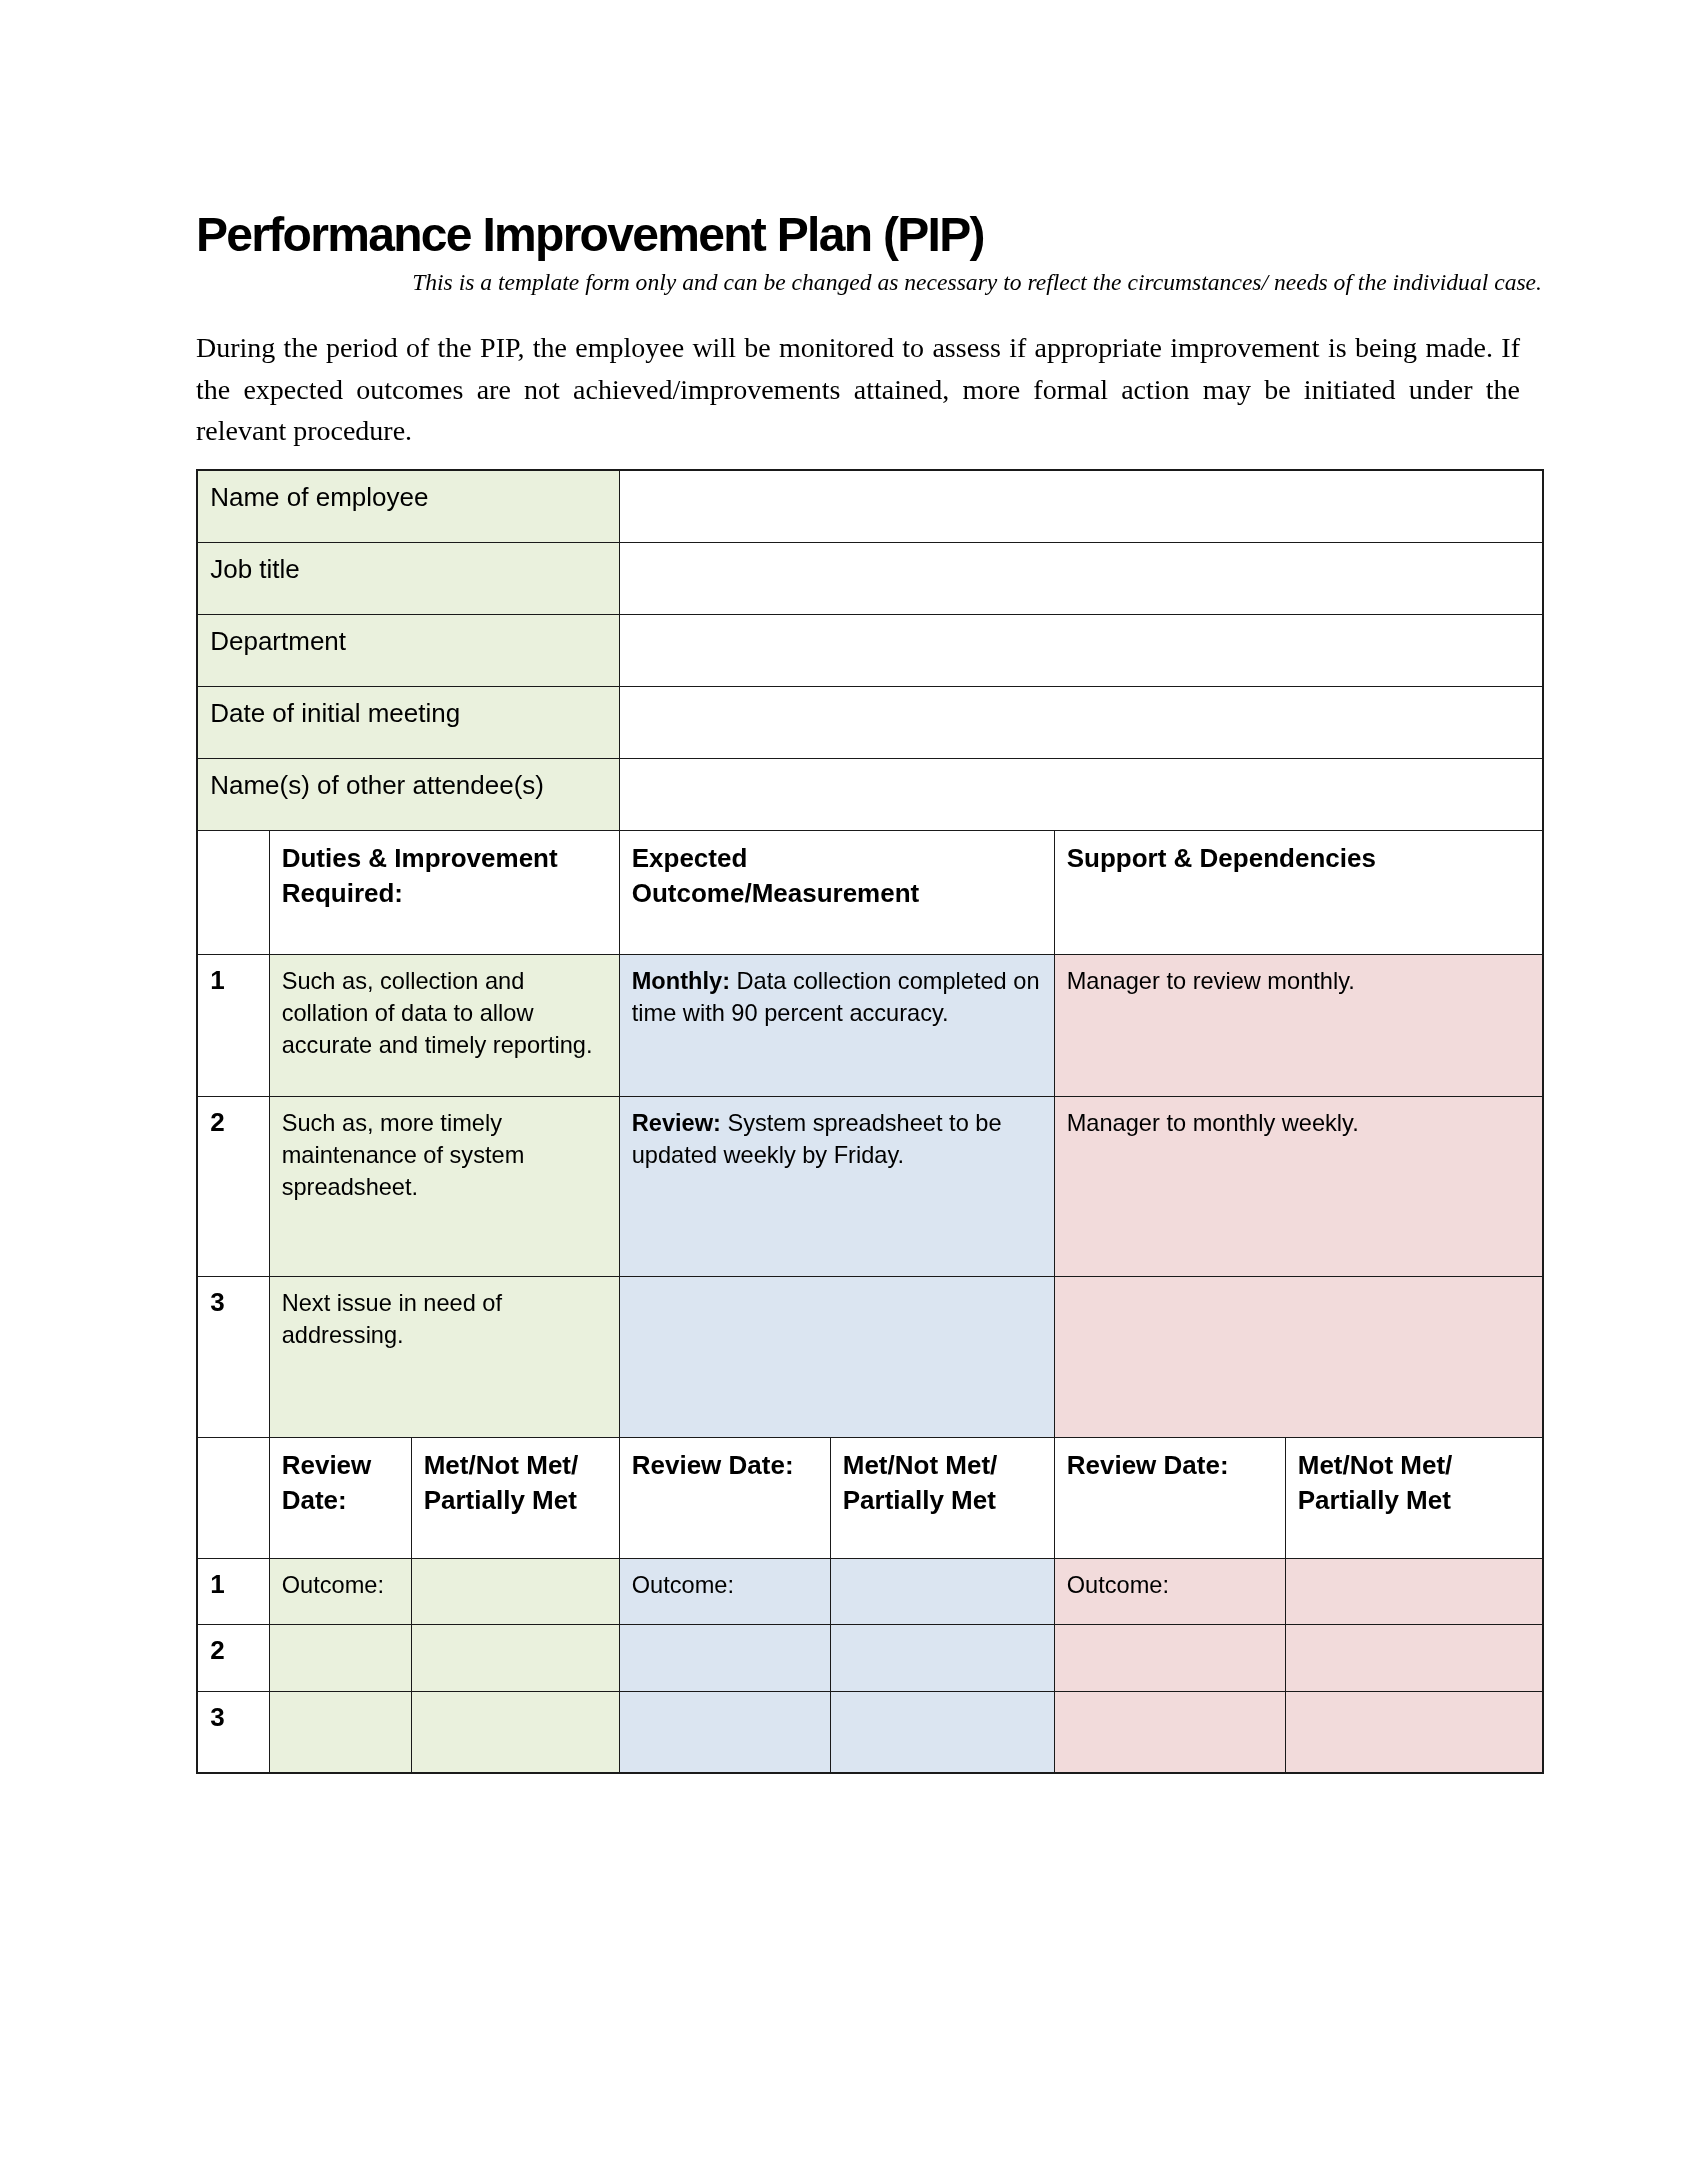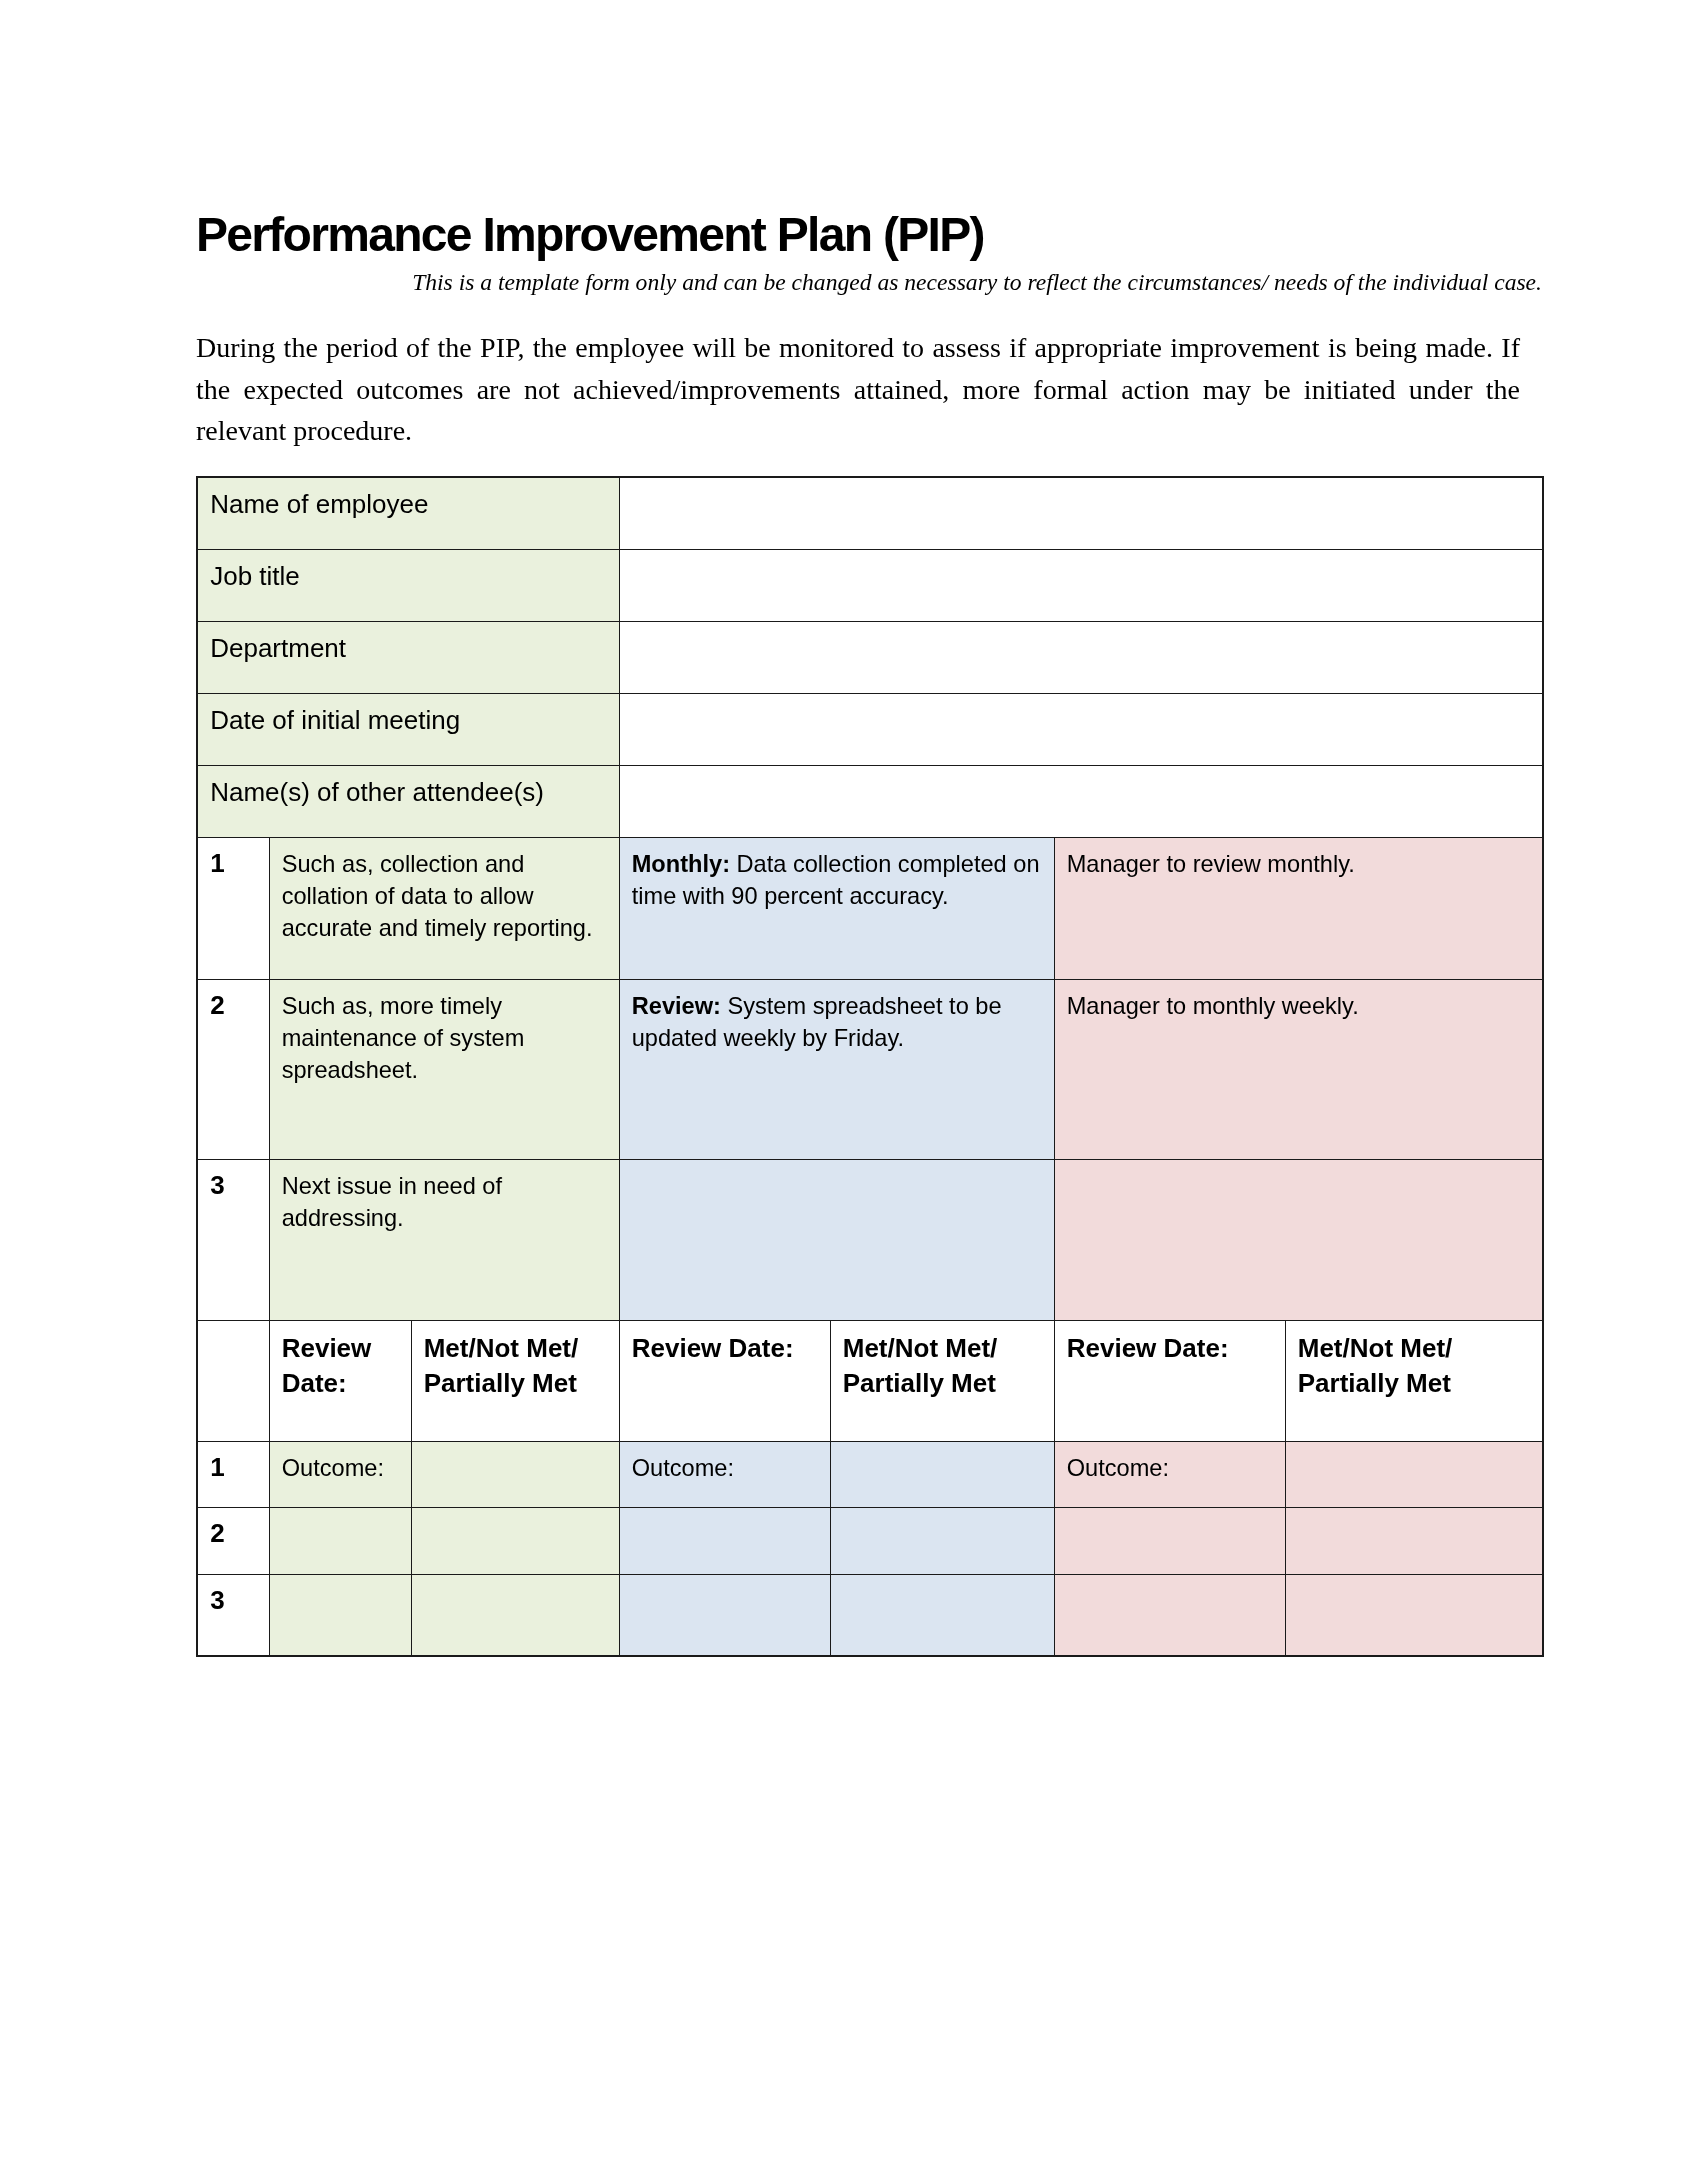--- a/index.html
+++ b/index.html
@@ -42,21 +42,21 @@
     font-size: 28px;
     line-height: 1.48;
     text-align: justify;
     width: 1324px;
     margin: 31px 13px 0 0;
   }
   table.pip {
     border-collapse: collapse;
     table-layout: fixed;
     width: 1346px;
-    margin-top: 25px;
+    margin-top: 18px;
     border: 2.6px solid var(--border);
   }
   table.pip td, table.pip th {
     border: 1.7px solid var(--border);
     vertical-align: top;
     padding: 9.6px 12.2px;
     text-align: left;
     overflow: hidden;
   }
   .green { background: var(--green); }
@@ -118,20 +118,34 @@
       </tr>
       <tr style="height:72px">
         <td colspan="3" class="green label">Date of initial meeting</td>
         <td colspan="4"></td>
       </tr>
       <tr style="height:72px">
         <td colspan="3" class="green label">Name(s) of other attendee(s)</td>
         <td colspan="4"></td>
       </tr>
 
+      <tr style="height:124px">
+        <td class="num"></td>
+        <th colspan="2" class="head">
+          <div>Duties &amp; Improvement</div>
+          <div>Required:</div>
+        </th>
+        <th colspan="2" class="head">
+          <div>Expected</div>
+          <div>Outcome/Measurement</div>
+        </th>
+        <th colspan="2" class="head">
+          <div>Support &amp; Dependencies</div>
+        </th>
+      </tr>
 
       <tr style="height:142px">
         <td class="num">1</td>
         <td colspan="2" class="green body-cell">Such as, collection and collation of data to allow accurate and timely reporting.</td>
         <td colspan="2" class="blue body-cell"><span class="b">Monthly:</span><span> Data collection completed on time with 90 percent accuracy.</span></td>
         <td colspan="2" class="pink body-cell">Manager to review monthly.</td>
       </tr>
 
       <tr style="height:180px">
         <td class="num">2</td>

